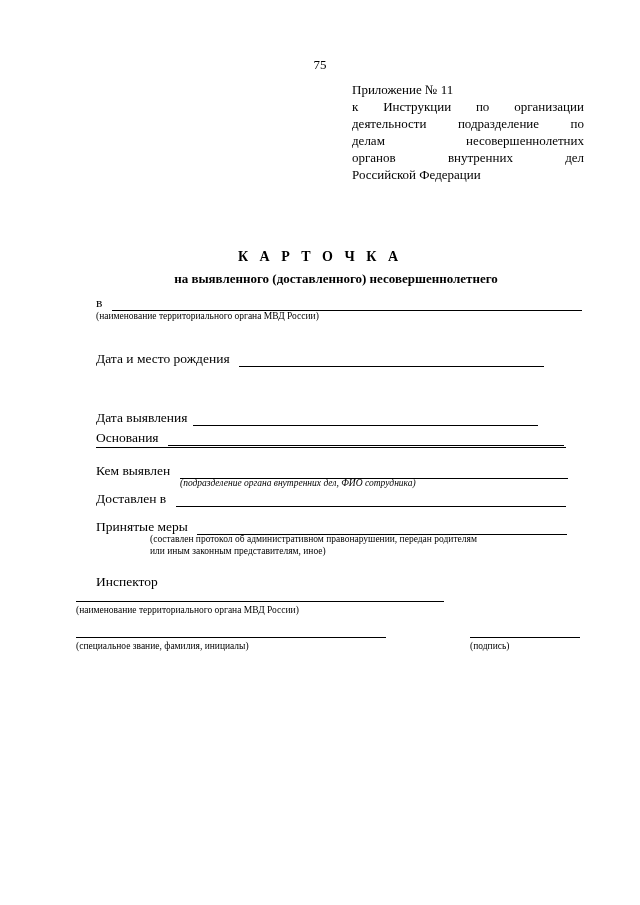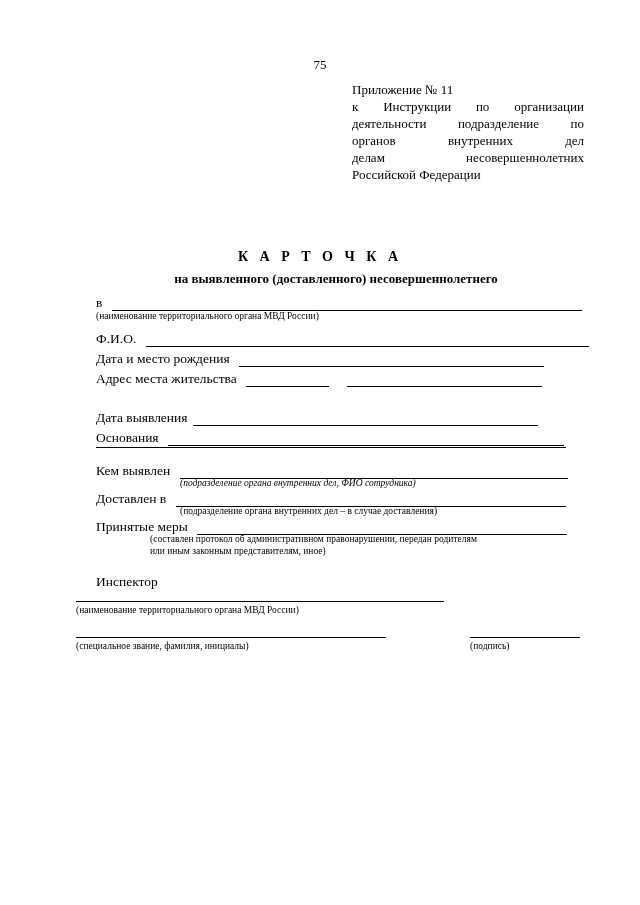--- a/index.html
+++ b/index.html
@@ -108,55 +108,46 @@
       <span>Инструкции</span>
       <span>по</span>
       <span>организации</span>
     </span>
     <span class="justify-line">
       <span>деятельности</span>
       <span>подразделение</span>
       <span>по</span>
     </span>
     <span class="justify-line">
+      <span>делам</span>
+      <span>несовершеннолетних</span>
+    </span>
+    <span class="justify-line">
       <span>органов</span>
       <span>внутренних</span>
       <span>дел</span>
-    </span>
-    <span class="justify-line">
-      <span>делам</span>
-      <span>несовершеннолетних</span>
     </span>
     <span class="line">Российской Федерации</span>
   </div>
 
   <div class="doc-title">К А Р Т О Ч К А</div>
   <div class="doc-subtitle">на выявленного (доставленного) несовершеннолетнего</div>
 
   <div class="row" style="top:264px; left:96px;">
     <span class="lbl">в</span>
     <span class="fill" style="width:470px; margin-left:6px;"></span>
   </div>
   <div class="caption" style="top:280px; left:96px; width:480px;">(наименование территориального органа МВД России)</div>
 
-  <div class="row" style="top:300px; left:96px;">
-    <span class="lbl">Ф.И.О.</span>
-    <span class="fill" style="width:443px; margin-left:6px;"></span>
-  </div>
 
   <div class="row" style="top:320px; left:96px;">
     <span class="lbl">Дата и место рождения</span>
     <span class="fill" style="width:305px; margin-left:6px;"></span>
   </div>
 
-  <div class="row" style="top:340px; left:96px;">
-    <span class="lbl">Адрес места жительства</span>
-    <span class="fill" style="width:83px; margin-left:6px;"></span>
-    <span class="fill" style="width:195px; margin-left:14px;"></span>
-  </div>
 
 
   <div class="row" style="top:399px; left:96px;">
     <span class="lbl">Основания</span>
     <span class="fill" style="width:396px; margin-left:6px;"></span>
   </div>
 
   <div class="row" style="top:379px; left:96px;">
     <span class="lbl">Дата выявления</span>
     <span class="fill" style="width:345px; margin-left:2px;"></span>
@@ -167,21 +158,20 @@
   <div class="row" style="top:432px; left:96px;">
     <span class="lbl">Кем выявлен</span>
     <span class="fill" style="width:388px; margin-left:6px;"></span>
   </div>
   <div class="caption" style="top:447px; left:180px; width:400px;font-style:italic;">(подразделение органа внутренних дел, ФИО сотрудника)</div>
 
   <div class="row" style="top:460px; left:96px;">
     <span class="lbl">Доставлен в</span>
     <span class="fill" style="width:390px; margin-left:6px;"></span>
   </div>
-  <div class="caption" style="top:475px; left:180px; width:400px;">(подразделение органа внутренних дел – в случае доставления)</div>
 
   <div class="row" style="top:488px; left:96px;">
     <span class="lbl">Принятые меры</span>
     <span class="fill" style="width:370px; margin-left:6px;"></span>
   </div>
   <div class="caption" style="top:503px; left:150px; width:440px;">(составлен протокол об административном правонарушении, передан родителям</div>
   <div class="caption" style="top:515px; left:150px; width:440px;">или иным законным представителям, иное)</div>
 
   <div class="row" style="top:543px; left:96px;">
     <span class="lbl">Инспектор</span>

